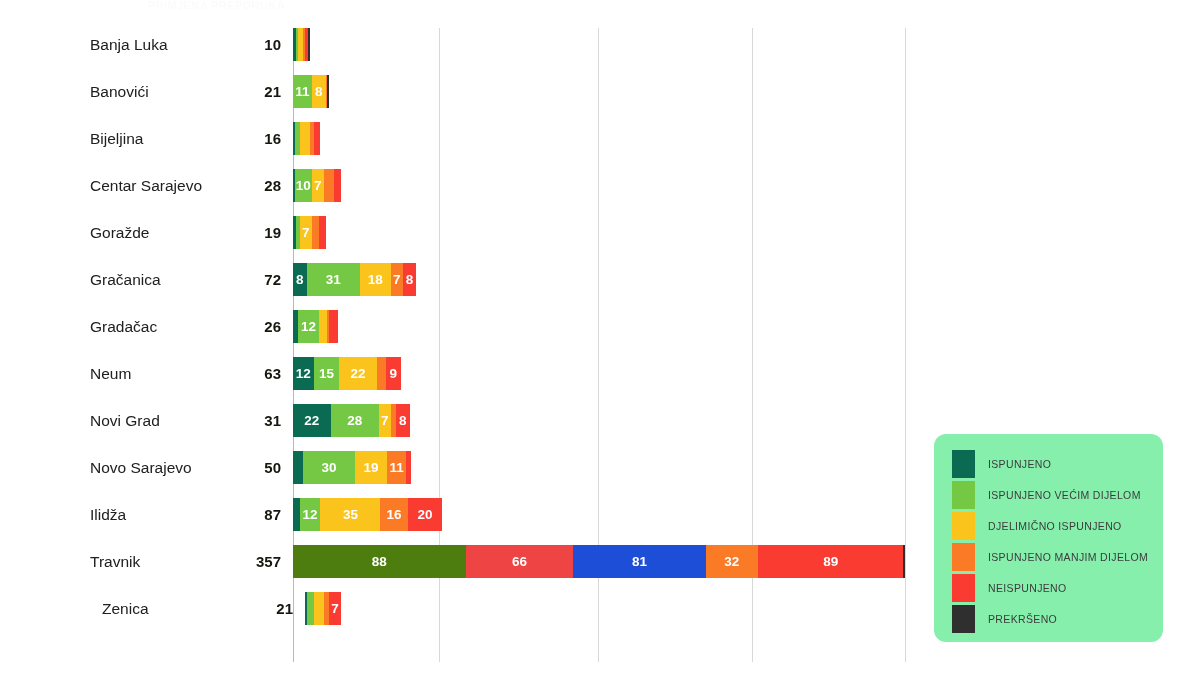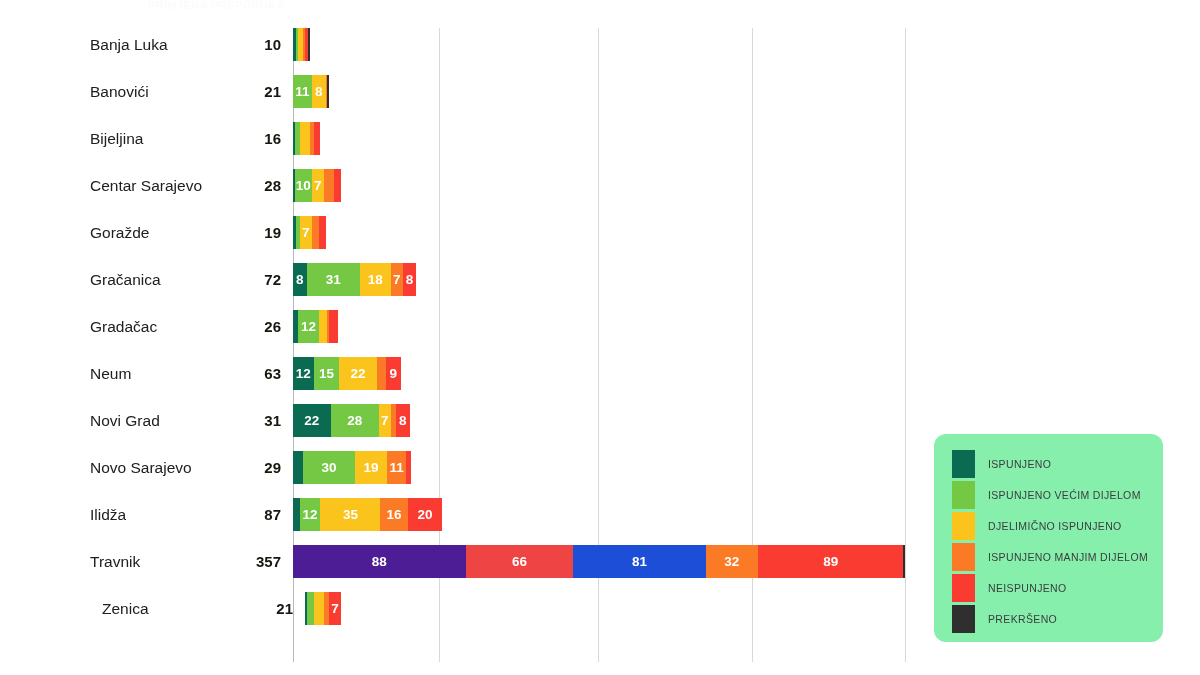--- a/index.html
+++ b/index.html
@@ -241,21 +241,21 @@
                 <span class="seg-val">7</span>
               </div>
               <div class="seg" style="background: rgb(251, 122, 38); width: 5.14286px;"></div>
               <div class="seg" style="background: rgb(249, 59, 50); width: 13.7143px;">
                 <span class="seg-val">8</span>
               </div>
             </div>
           </div>
           <div class="row" style="top: 423px;">
             <div class="row-label">Novo Sarajevo</div>
-            <div class="row-total">29</div>
+            <div class="row-total">50</div>
             <div class="bar" style="width: 118.286px;">
               <div class="seg" style="background: rgb(10, 107, 82); width: 10.2857px;"></div>
               <div class="seg" style="background: rgb(117, 200, 67); width: 51.4286px;">
                 <span class="seg-val">30</span>
               </div>
               <div class="seg" style="background: rgb(251, 196, 28); width: 32.5714px;">
                 <span class="seg-val">19</span>
               </div>
               <div class="seg" style="background: rgb(251, 122, 38); width: 18.8571px;">
                 <span class="seg-val">11</span>
@@ -279,21 +279,21 @@
               </div>
               <div class="seg" style="background: rgb(249, 59, 50); width: 34.2857px;">
                 <span class="seg-val">20</span>
               </div>
             </div>
           </div>
           <div class="row" style="top: 517px;">
             <div class="row-label">Travnik</div>
             <div class="row-total">357</div>
             <div class="bar" style="width: 612px;">
-              <div class="seg" style="background: #4c1d95; width: 181px;">
+              <div class="seg" style="background: #4d7c0f; width: 181px;">
                 <span class="seg-val">88</span>
               </div>
               <div class="seg" style="background: #ef4444; width: 113.143px;">
                 <span class="seg-val">66</span>
               </div>
               <div class="seg" style="background: #1d4ed8; width: 138.857px;">
                 <span class="seg-val">81</span>
               </div>
               <div class="seg" style="background: rgb(251, 122, 38); width: 54.8571px;">
                 <span class="seg-val">32</span>

